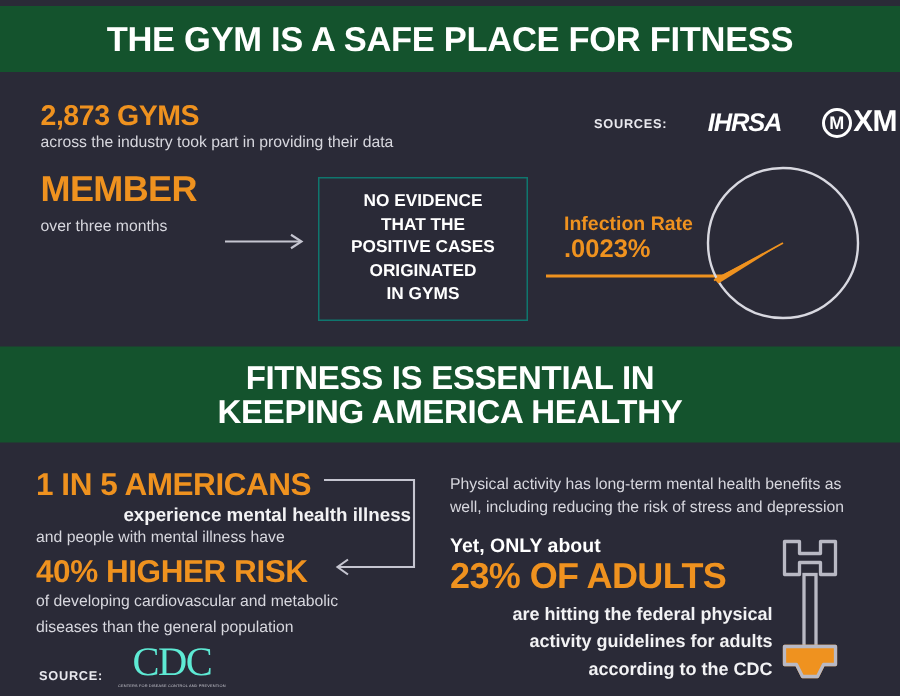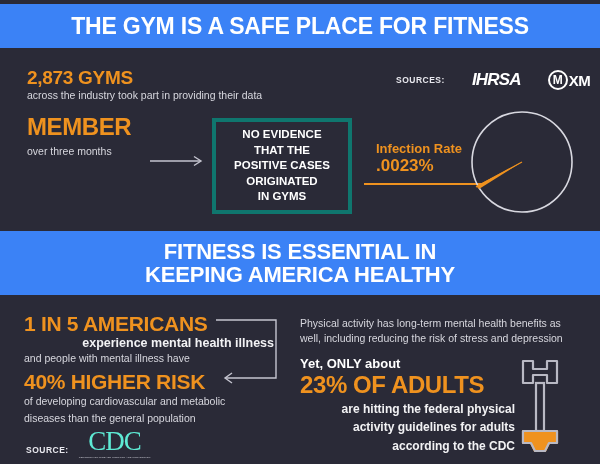--- a/index.html
+++ b/index.html
@@ -9,21 +9,21 @@
     font-family:"Liberation Sans", sans-serif;
     color:#ffffff;
     overflow:hidden;
     position:relative;
   }
   .page { position:relative; width:600px; height:464px; background:#2a2a37; }
 
   
   .banner {
     position:absolute; left:0; width:600px;
-    background:#3b82f6;
+    background:#14532d;
     display:flex; align-items:center; justify-content:center;
     text-align:center;
   }
   #banner-top { top:4px; height:44px; }
   #banner-mid { top:231px; height:64px; }
   .banner-text {
     color:#ffffff; font-weight:bold; letter-spacing:-0.2px;
     text-transform:uppercase; line-height:1.06;
   }
   #banner-top .banner-text { font-size:23px; }
@@ -47,21 +47,21 @@
 
   #stat-checkins { position:absolute; left:27px; top:115px; width:180px; }
   #stat-checkins .sub-reg { margin-top:5px; }
 
   #arrow-checkins {
     position:absolute; left:150px; top:155px; width:58px; height:12px;
   }
 
   #no-evidence-box {
     position:absolute; left:212px; top:118px; width:140px; height:96px;
-    border:4px solid #0f766e;
+    border:1px solid #0f766e;
     display:flex; align-items:center; justify-content:center;
   }
   #no-evidence-box .ne-text {
     font-size:11.5px; font-weight:bold; color:#ffffff;
     text-align:center; line-height:1.34; text-transform:uppercase;
   }
 
   
   #sources { position:absolute; left:396px; top:70px; display:flex; align-items:center; gap:27px; }
   #sources-label { font-size:8.5px; font-weight:bold; letter-spacing:0.5px; color:#e8e8ee; text-transform:uppercase; }
@@ -69,21 +69,21 @@
     font-family:"Liberation Sans", sans-serif;
     font-size:17px; font-weight:bold; font-style:italic;
     color:#ffffff; letter-spacing:-0.8px;
   }
   .logo-mxm { display:flex; align-items:center; gap:1px; }
   .mxm-circle {
     width:20px; height:20px; border:2px solid #ffffff; border-radius:50%;
     display:flex; align-items:center; justify-content:center;
     font-size:12px; font-weight:bold; color:#ffffff;
   }
-  .mxm-rest { font-size:15px; font-weight:bold; color:#ffffff; letter-spacing:-0.5px; }
+  .mxm-rest { font-size:20px; font-weight:bold; color:#ffffff; letter-spacing:-0.5px; }
 
   
   #infection-label { position:absolute; left:376px; top:142px; width:108px; }
   #infection-label .ir-title { color:#ef921f; font-size:13px; font-weight:bold; line-height:1.1; }
   #infection-label .ir-value { color:#ef921f; font-size:17px; font-weight:bold; line-height:1.15; }
   #infection-underline {
     position:absolute; left:364px; top:183px; width:118px; height:2px; background:#ef921f;
   }
   #pie-chart { position:absolute; left:470px; top:110px; width:104px; height:104px; }
 

